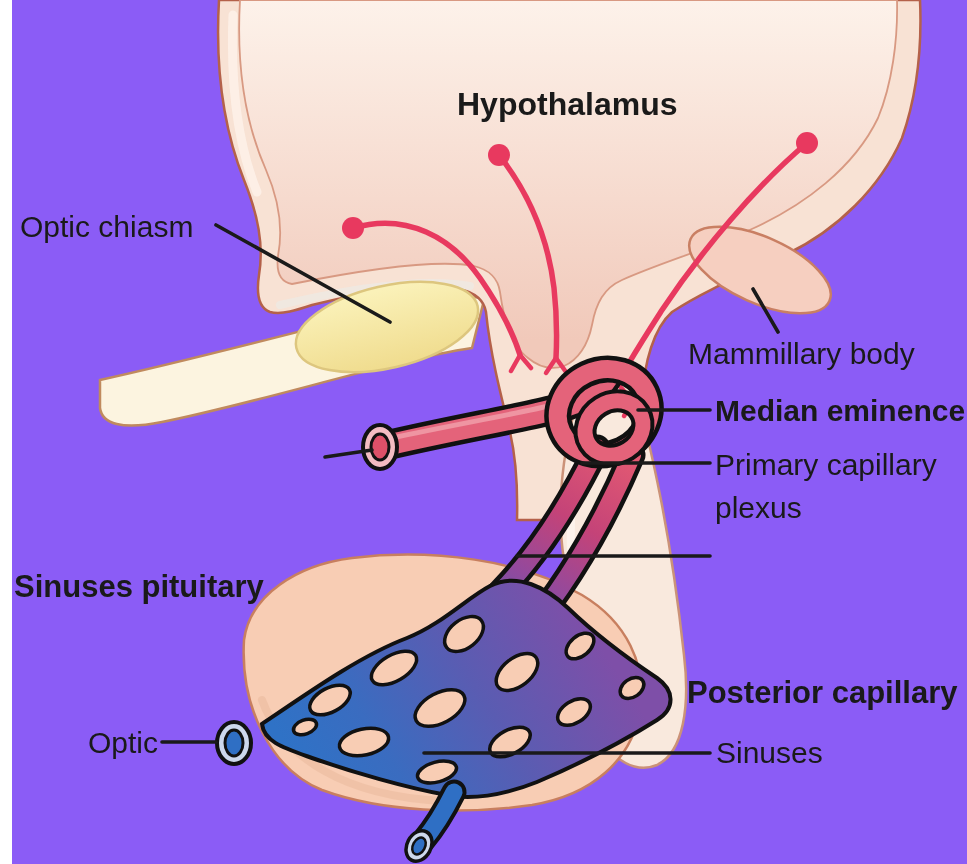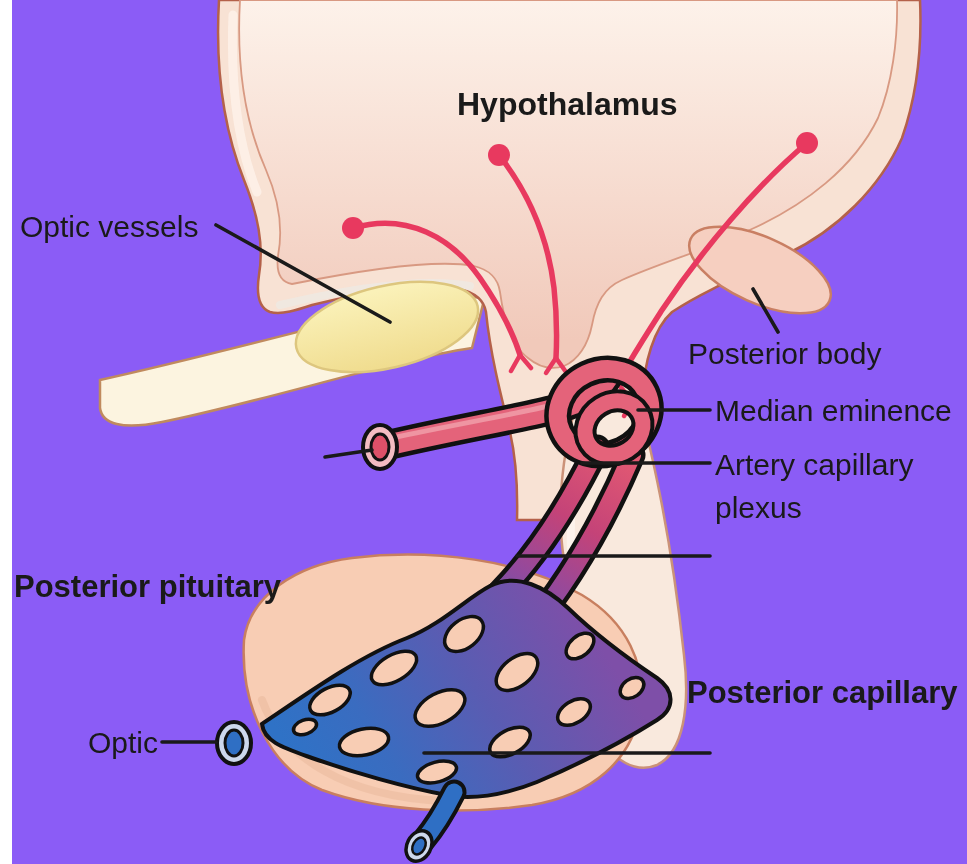--- a/index.html
+++ b/index.html
@@ -204,30 +204,31 @@
       <line x1="313" y1="457" x2="360" y2="450"></line>
       <line x1="570" y1="463" x2="698" y2="463"></line>
       <line x1="505" y1="556" x2="698" y2="556"></line>
       <line x1="150" y1="742" x2="204" y2="742"></line>
       <line x1="412" y1="753" x2="698" y2="753"></line>
     </g>
   </svg>
 
   <div class="lbl title" style="left:445px;top:82px;">Hypothalamus</div>
 
-  <div class="lbl" style="left:8px;top:206px;">Optic vessels</div>
-
-  <div class="lbl" style="left:676px;top:333px;">Posterior body</div>
-
-  <div class="lbl" style="left:703px;top:390px;">Median eminence</div>
-
-
-  <div class="lbl" style="left:703px;top:444px;width:245px;">Artery capillary plexus</div>
-
-
-  <div class="lbl b" style="left:2px;top:565px;">Posterior pituitary</div>
+  <div class="lbl" style="left:8px;top:206px;">Optic chiasm</div>
+
+  <div class="lbl" style="left:676px;top:333px;">Mammillary body</div>
+
+  <div class="lbl" style="left:703px;top:390px;font-weight:bold;">Median eminence</div>
+
+
+  <div class="lbl" style="left:703px;top:444px;width:245px;">Primary capillary plexus</div>
+
+
+  <div class="lbl b" style="left:2px;top:565px;">Sinuses pituitary</div>
 
   <div class="lbl b" style="left:675px;top:671px;">Posterior capillary</div>
 
   <div class="lbl" style="left:76px;top:722px;">Optic</div>
 
+  <div class="lbl" style="left:704px;top:732px;">Sinuses</div>
 
 </div>
 
 </body></html>

